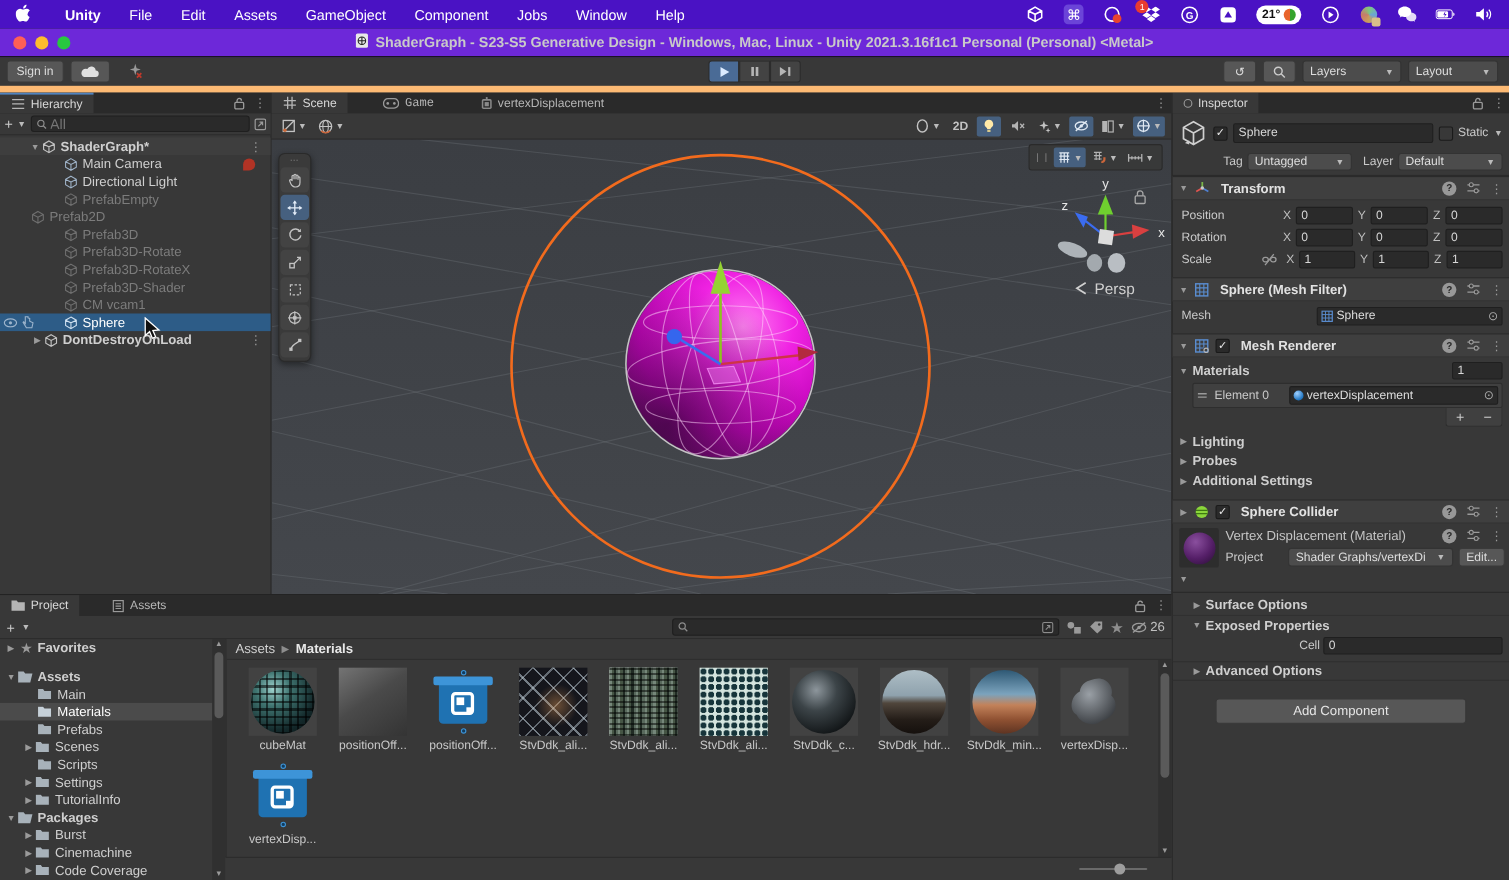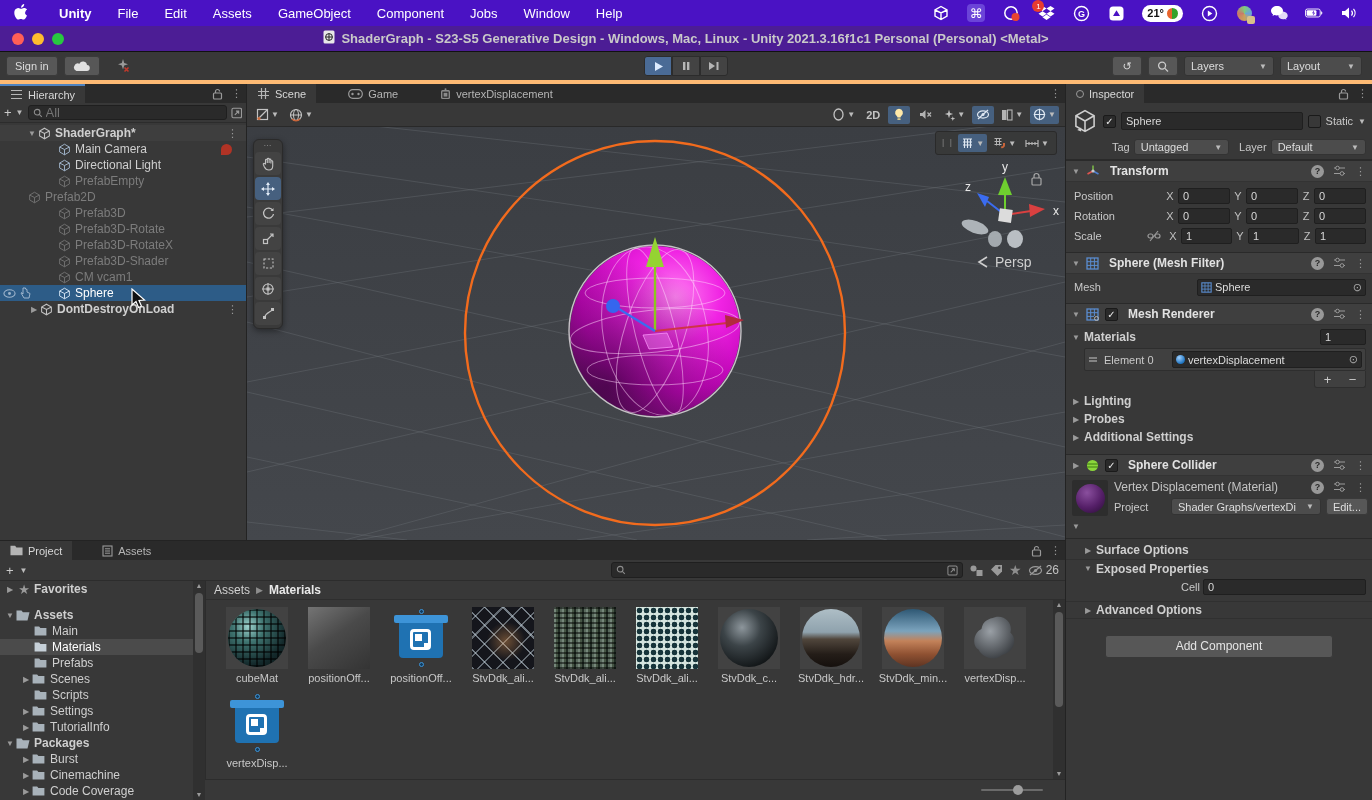--- a/index.html
+++ b/index.html
@@ -13,27 +13,27 @@
   #menubar .mitem.bold { font-weight:bold; }
   #menubar .spacer { flex:1; }
   .statusicons { display:flex; align-items:center; gap:17px; margin-right:14px; }
   .sico { position:relative; display:flex; align-items:center; justify-content:center; width:18px; height:18px; color:#fff; }
   .badge { position:absolute; top:-4px; left:-5px; background:#e83b30; color:#fff; border-radius:50%; width:12px; height:12px; font-size:8px; display:flex; align-items:center; justify-content:center; }
   .temp-pill { background:#fff; color:#111; border-radius:9px; height:17px; padding:0 5px; display:flex; align-items:center; gap:3px; font-size:11px; font-weight:bold; }
   .temp-dot { width:11px; height:11px; border-radius:50%; background:linear-gradient(90deg,#e8642c 50%,#35a32c 50%); }
   .cmd-bg { background:#6b44d8; border-radius:4px; }
 
   
-  #titlebar { position:absolute; left:0; top:26px; width:1372px; height:26px; background:#4c1d95; display:flex; align-items:center; z-index:39; border-bottom:1px solid #111;}
+  #titlebar { position:absolute; left:0; top:26px; width:1372px; height:26px; background:#6d28d9; display:flex; align-items:center; z-index:39; border-bottom:1px solid #111;}
   .tl { width:12px; height:12px; border-radius:50%; margin-left:8px; }
   .tl.red{ background:#ff5f57; margin-left:12px;} .tl.yellow{ background:#febc2e;} .tl.green{ background:#28c840;}
   #titlebar .tcenter { position:absolute; left:0; right:0; display:flex; justify-content:center; align-items:center; gap:6px; font-weight:bold; color:#c9c9c9; font-size:13px; }
 
   
-  #unitytoolbar { position:absolute; left:0; top:52px; width:1372px; height:32px; background:#383838; border-bottom:4px solid #fdba74; display:flex; align-items:center; z-index:38; }
+  #unitytoolbar { position:absolute; left:0; top:52px; width:1372px; height:32px; background:#383838; border-bottom:6px solid #fdba74; display:flex; align-items:center; z-index:38; }
   .ubtn { background:#575757; border:1px solid #3a3a3a; border-radius:3px; height:20px; display:flex; align-items:center; justify-content:center; color:#ddd; font-size:11px; padding:0 8px; margin-left:6px; }
   .playgrp { position:absolute; left:644px; display:flex; }
   .pbtn { width:28px; height:20px; background:#434343; border:1px solid #2c2c2c; display:flex; align-items:center; justify-content:center; color:#b5b5b5; }
   .pbtn.first { border-radius:3px 0 0 3px; } .pbtn.last { border-radius:0 3px 3px 0; }
   .pbtn.active { background:#4a6b96; color:#dcebff; }
   .rightgrp { position:absolute; right:10px; display:flex; align-items:center; gap:6px; }
   .ddl { background:#4c4c4c; border:1px solid #333; border-radius:3px; height:20px; display:flex; align-items:center; font-size:11px; color:#ddd; padding:0 6px; gap:14px; }
   .caret { font-size:8px; color:#bbb; }
 
   
@@ -427,21 +427,21 @@
   </svg>
 
 <div id="scenepanel">
   <div class="tabbar">
     <span class="tab active">
       <svg class="icon12" viewBox="0 0 13 13">
           <path stroke="#b5b5b5" stroke-width="1.2" d="M4.5 1v11M8.5 1v11M1 4.5h11M1 8.5h11" fill="none"></path>
         </svg>
       <span>Scene</span>
     </span>
-    <span class="tab" style="margin-left:22px;">
+    <span class="tab" style="margin-left:22px;font-family:Liberation Mono, monospace;">
       <svg width="15" height="10" viewBox="0 0 15 10">
           <rect x="0.7" y="0.7" width="13.6" height="8.6" rx="4" fill="none" stroke="#9a9a9a" stroke-width="1.2"></rect>
           <circle cx="4.5" cy="5" r="1.2" fill="#9a9a9a"></circle>
           <circle cx="10.5" cy="5" r="1.2" fill="#9a9a9a"></circle>
         </svg>
       <span>Game</span>
     </span>
     <span class="tab" style="margin-left:22px;">
       <svg width="11" height="12" viewBox="0 0 11 12">
           <rect x="1" y="2" width="9" height="9" rx="1.5" fill="#8a8a8a"></rect>

